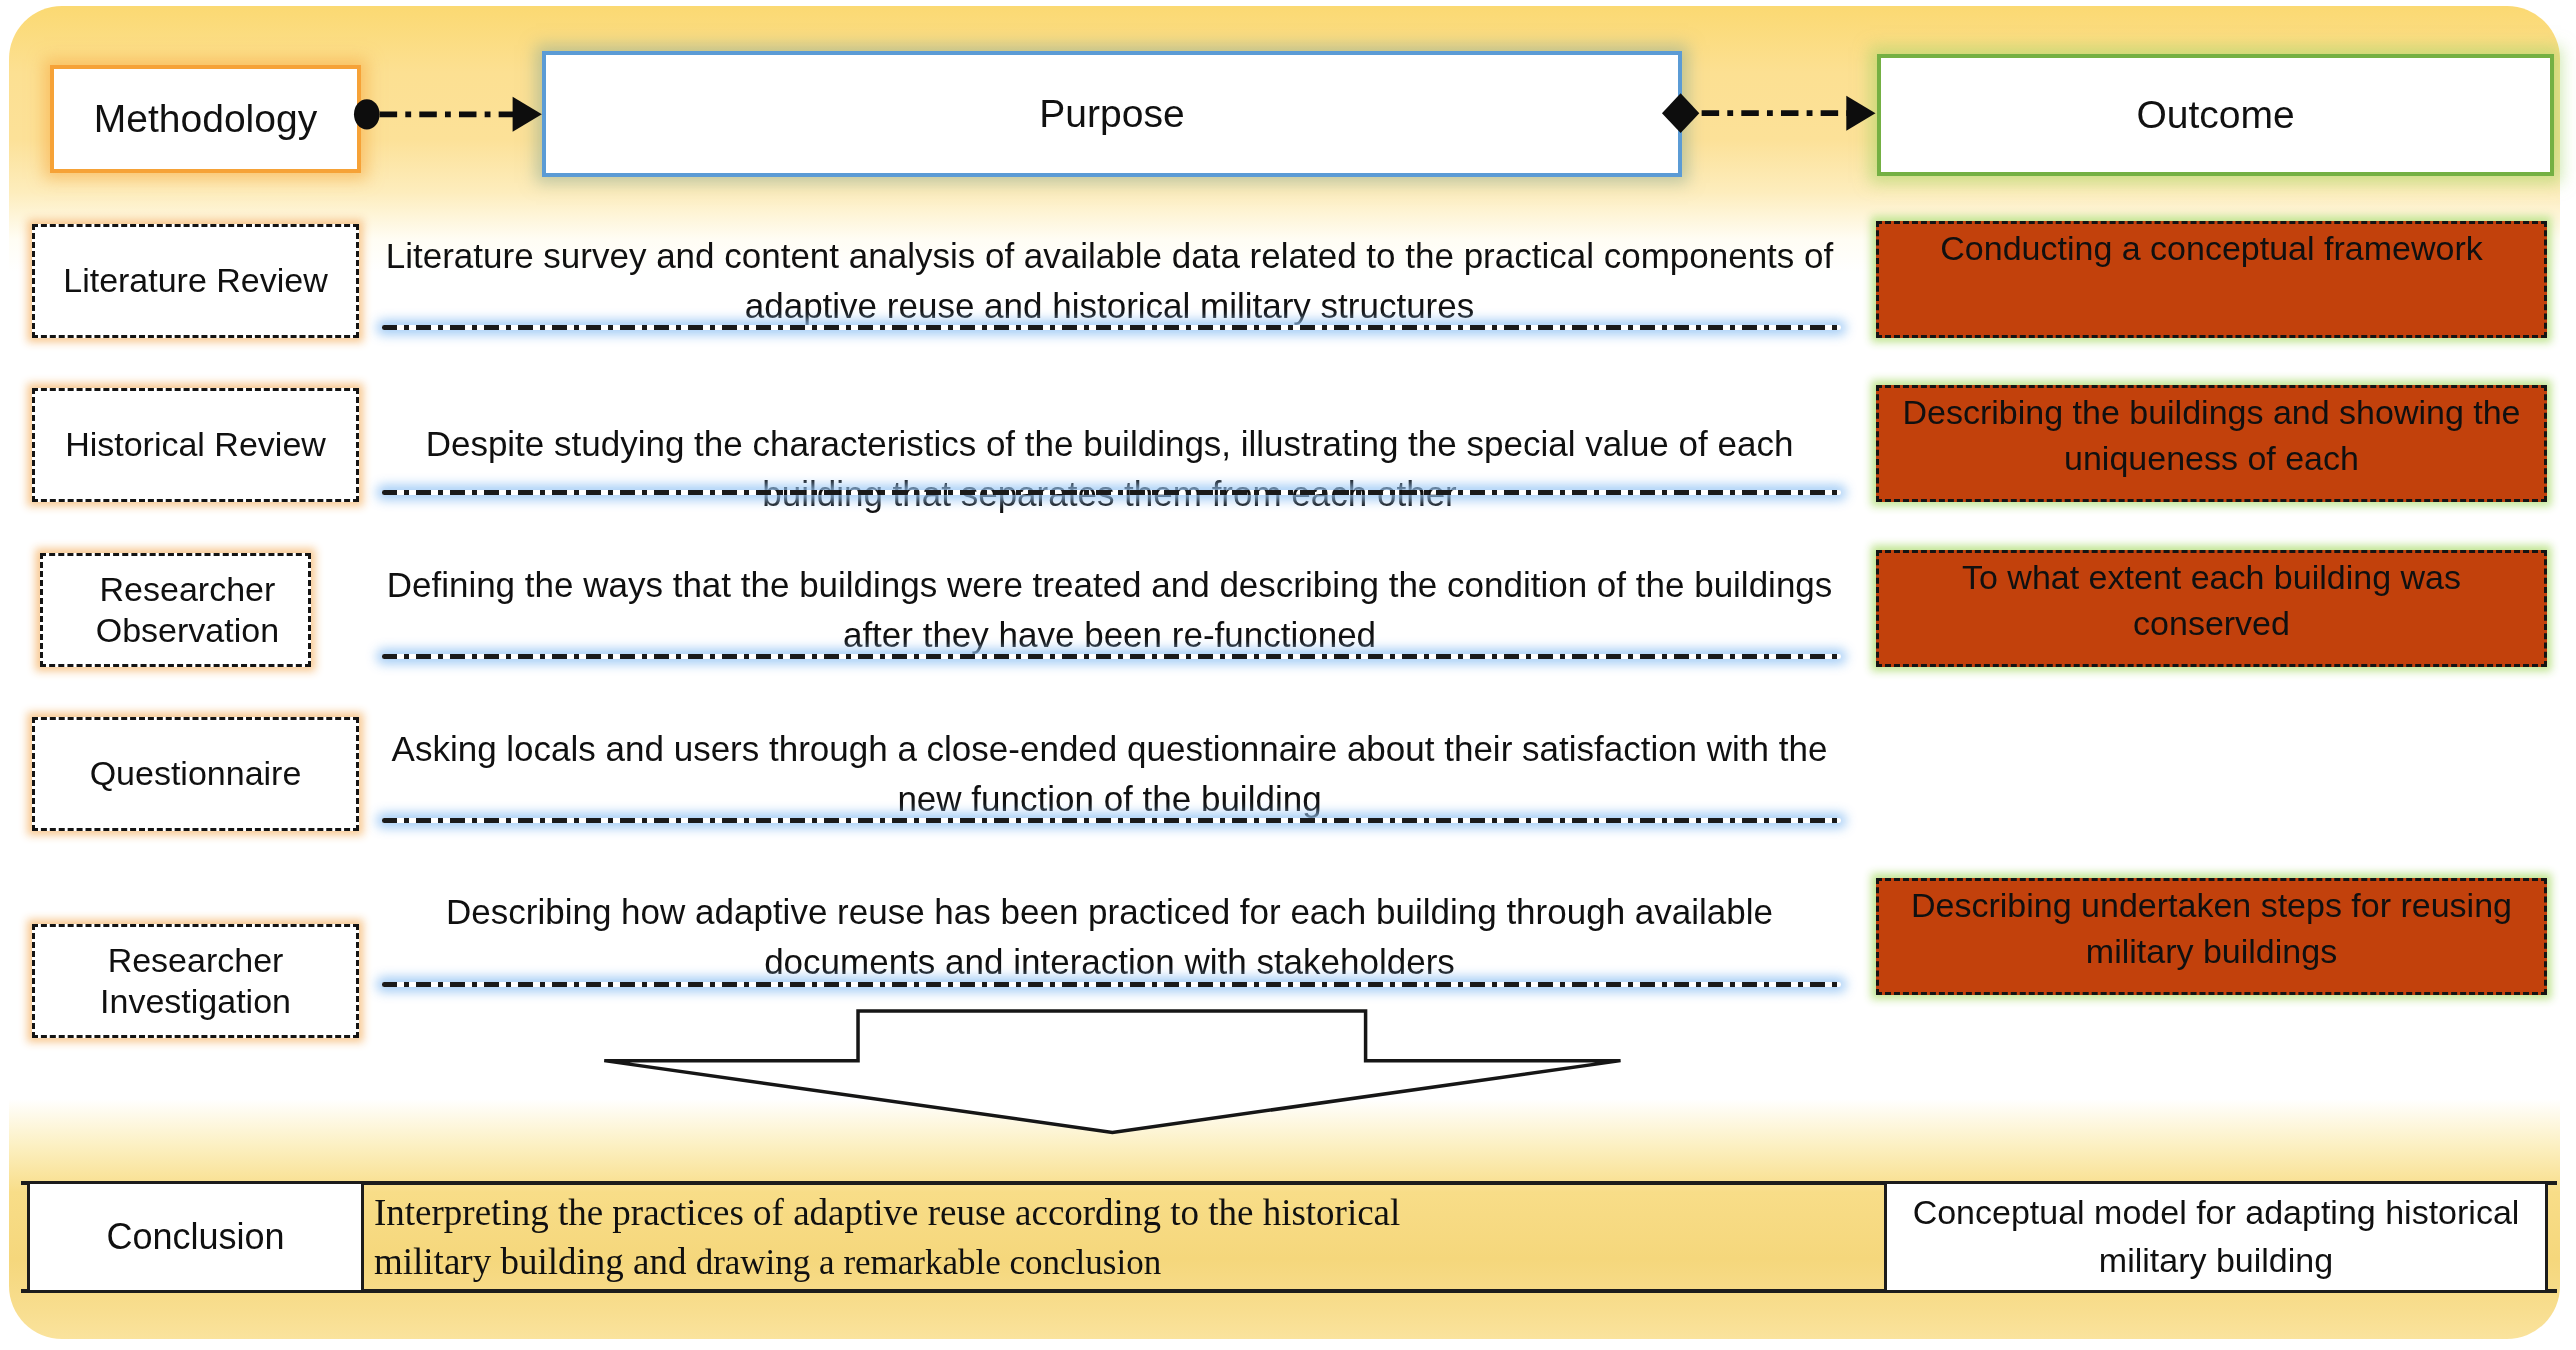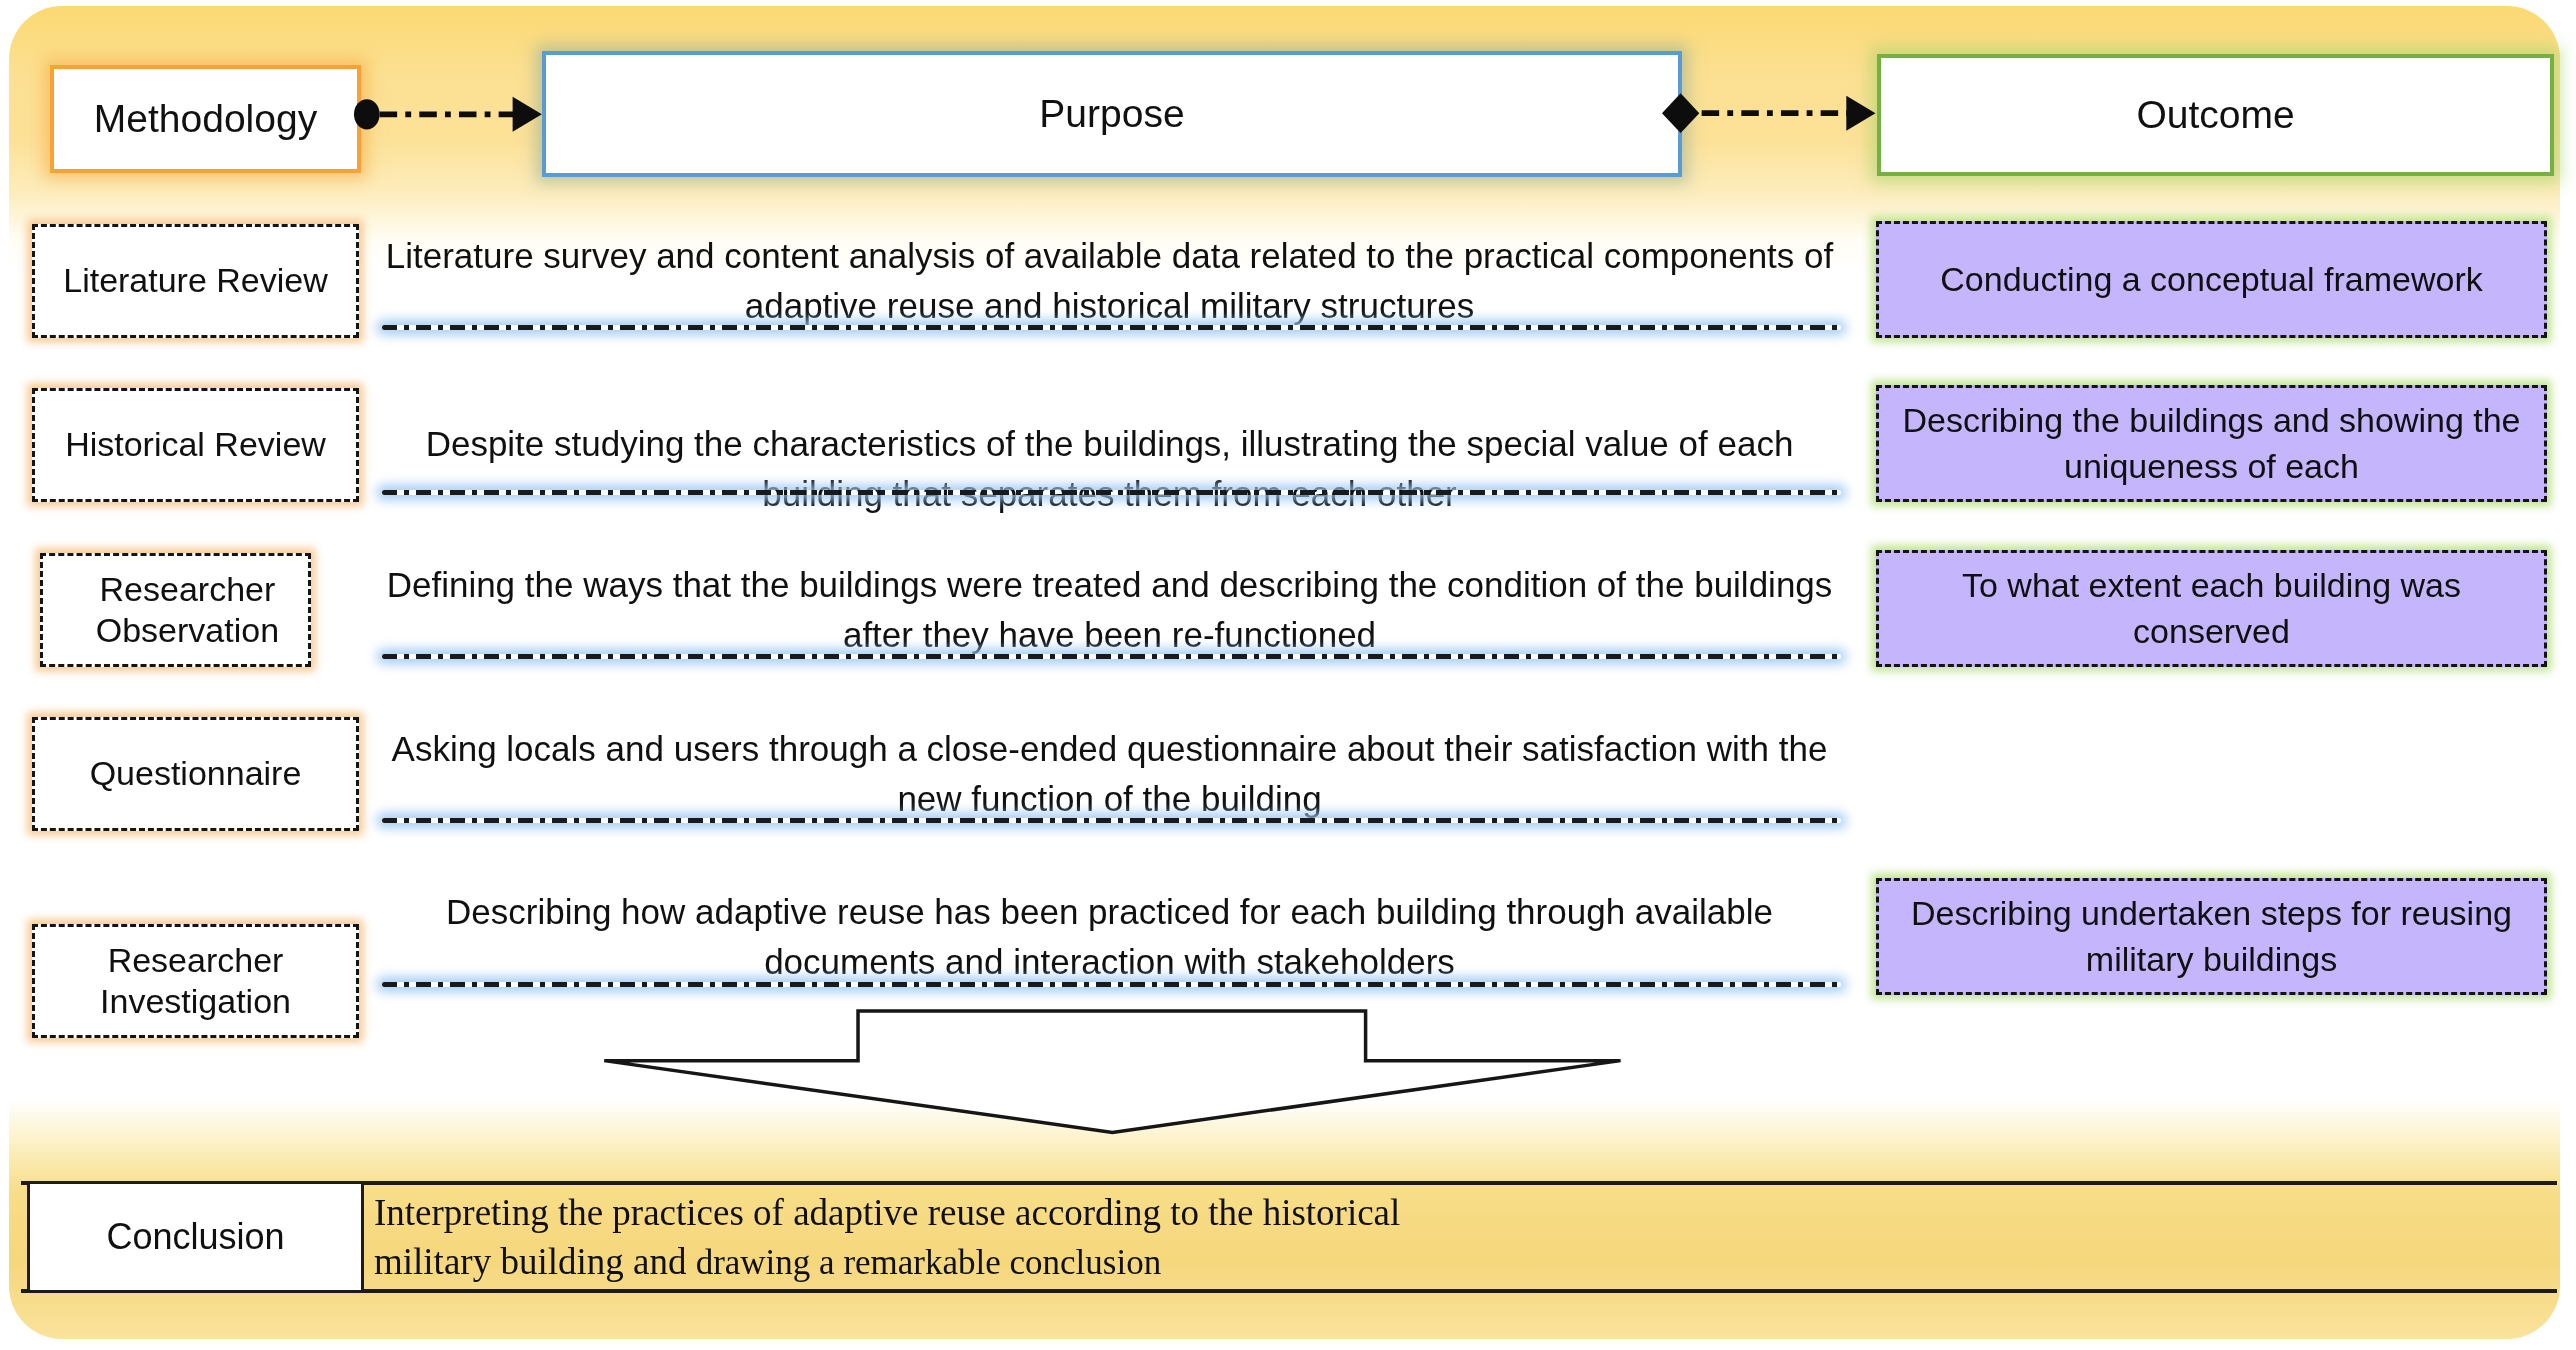--- a/index.html
+++ b/index.html
@@ -13,23 +13,23 @@
   }
   .hbox{position:absolute;background:#ffffff;display:flex;align-items:center;justify-content:center;
         font-size:39px;color:#111;}
   .hbox.meth{border:4.1px solid #f6a237;box-shadow:0 0 15px 5.8px rgba(246,166,60,.55);}
   .hbox.purp{border:4.1px solid #5b9bd5;box-shadow:0 0 15px 5.8px rgba(130,165,150,.5);}
   .hbox.outc{border:4.1px solid #74b043;box-shadow:0 0 15px 7px rgba(160,212,100,.55);}
   .mbox{position:absolute;background:#ffffff;border:3.5px dashed #141414;
         box-shadow:0 0 8.2px 5.3px rgba(248,198,140,.95);
         display:flex;align-items:center;justify-content:center;text-align:center;
         font-size:34px;line-height:1.22;color:#101010;padding:2.3px 8.2px;box-sizing:border-box;}
-  .obox{position:absolute;background:#c4b5fd;border:3.5px dashed #141414;
+  .obox{position:absolute;background:#c2410c;border:3.5px dashed #141414;
         box-shadow:0 0 8.2px 5.3px rgba(190,228,140,.95);
-        display:flex;align-items:center;justify-content:center;text-align:center;
+        display:flex;align-items:flex-start;justify-content:center;text-align:center;
         font-size:34px;line-height:1.35;color:#101010;padding:2.3px 5.8px;box-sizing:border-box;}
   .ptext{position:absolute;left:374px;width:1471px;text-align:center;
          font-size:35px;line-height:1.42;color:#101010;}
   .uline{position:absolute;left:382px;width:1459px;height:5.3px;
          background:repeating-linear-gradient(90deg,#1a1a1a 0 15px,rgba(0,0,0,0) 15px 22px,#1a1a1a 22px 27.4px,rgba(0,0,0,0) 27.4px 34px);
          box-shadow:0 0 10.5px 5.3px rgba(150,198,244,.85);border-radius:2.3px;}
   .overlay{position:absolute;left:0;top:0;pointer-events:none;}
   .strip{position:absolute;left:21px;top:1181px;width:2536px;height:112px;box-sizing:border-box;
          border-top:4.7px solid #1c1c1c;border-bottom:4.7px solid #1c1c1c;}
   .cbox{position:absolute;background:#ffffff;border:3.5px solid #1c1c1c;box-sizing:border-box;
@@ -114,14 +114,17 @@
 
   <div class="strip"></div>
   <div class="cbox" style="left:27px;top:1181px;width:337px;height:112px;">
     <span>Conclusion</span>
   </div>
   <div class="ctext">
     <span>Interpreting the practices of adaptive reuse according to the historical</span><br>
     <span>military building and</span>
     <span class="sans">drawing a remarkable conclusion</span>
   </div>
+  <div class="cbox cright" style="left:1884px;top:1181px;width:664px;height:112px;">
+    <span>Conceptual model for adapting historical military building</span>
+  </div>
 </div>
 
 
 </body></html>

